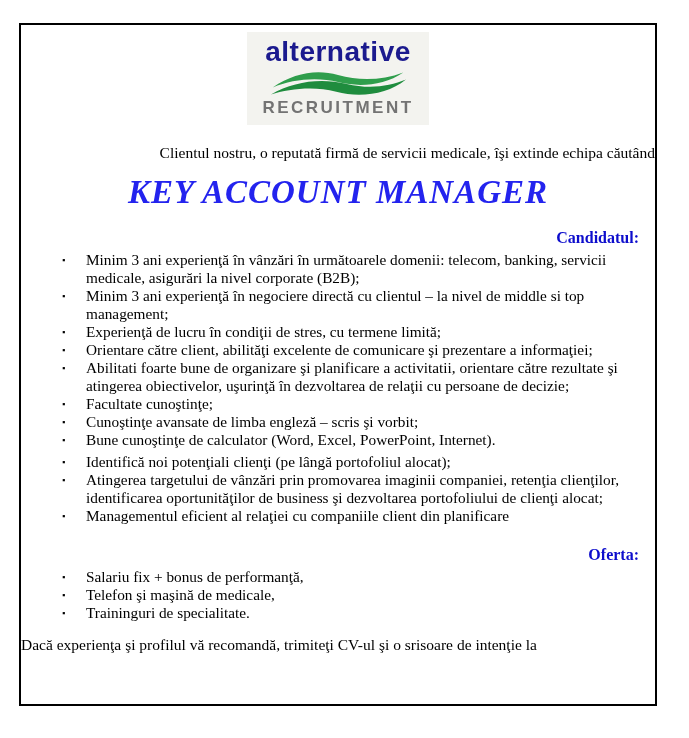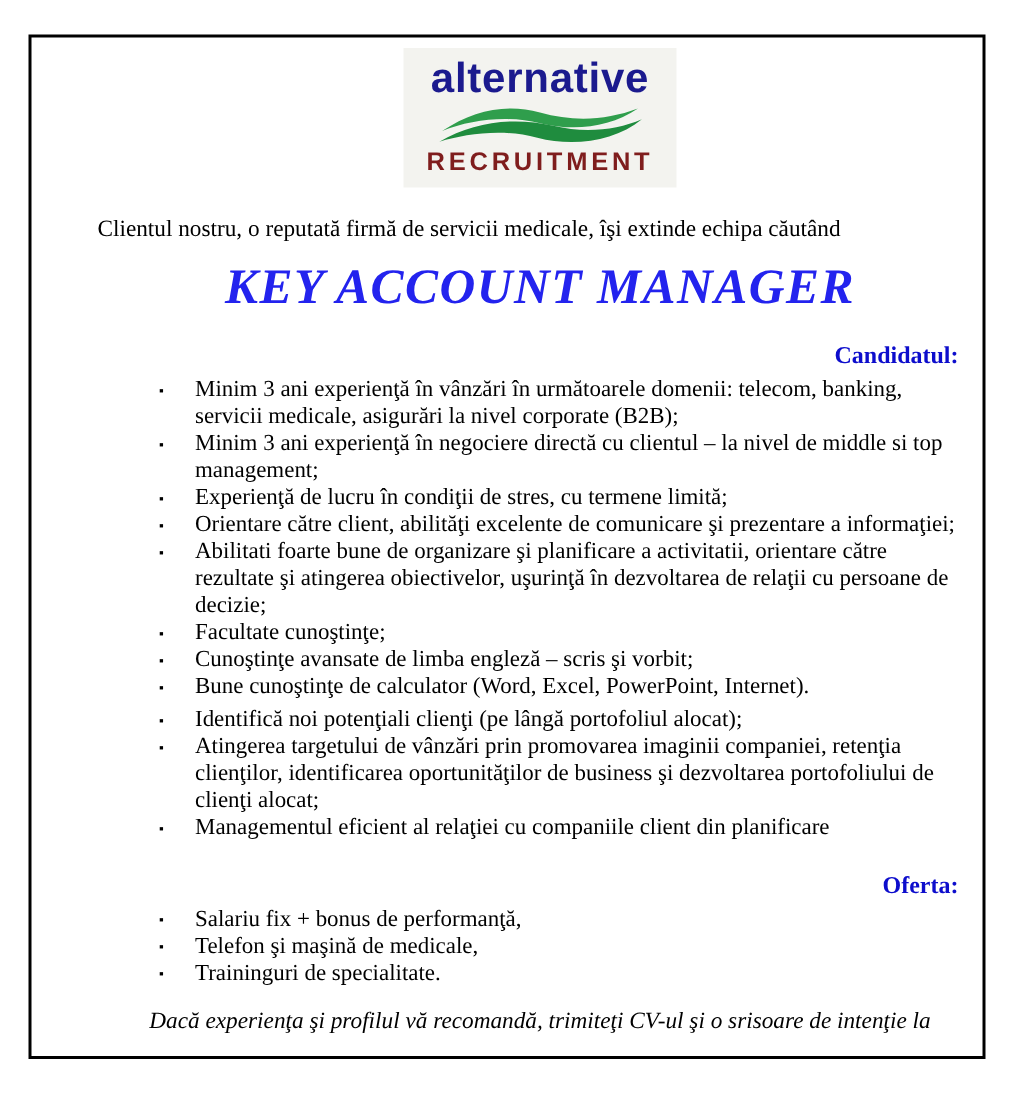--- a/index.html
+++ b/index.html
@@ -17,21 +17,20 @@
   }
   .sheet {
     position: absolute;
     left: 19px;
     top: 23px;
     width: 638px;
     height: 683px;
     border: 2px solid #000000;
     box-sizing: border-box;
     overflow: hidden;
-    padding-left: 44px;
   }
   
   .logo {
     width: 182px;
     margin: 7px auto 0 auto;
     background: #f3f3ef;
     text-align: center;
     padding: 5px 0 7px 0;
   }
   .brand-top {
@@ -46,26 +45,26 @@
     display: block;
     margin: 1px auto 0 auto;
     width: 148px;
     height: 30px;
   }
   .brand-bottom {
     font-family: "Liberation Sans", sans-serif;
     font-weight: bold;
     font-size: 17px;
     line-height: 20px;
-    color: #7f1d1d;
+    color: #737373;
     letter-spacing: 2.5px;
   }
   
   .intro {
-    text-align: left;
+    text-align: right;
     font-size: 15.5px;
     line-height: 18px;
     margin-top: 19px;
   }
   .job-title {
     text-align: center;
     font-size: 33px;
     line-height: 40px;
     font-weight: bold;
     font-style: italic;
@@ -103,25 +102,24 @@
     flex: 0 0 24px;
     font-size: 9px;
     line-height: 18px;
     color: #000000;
   }
   .li-text {
     flex: 1 1 auto;
   }
   
   .footer {
-    text-align: center;
+    text-align: left;
     font-size: 15.5px;
     line-height: 19.5px;
     margin-top: 13px;
-    font-style: italic;
   }
 </style>
 </head>
 <body>
 
 <div class="canvas">
   <div class="sheet">
 
     <div class="logo">
       <div class="brand-top">alternative</div>

